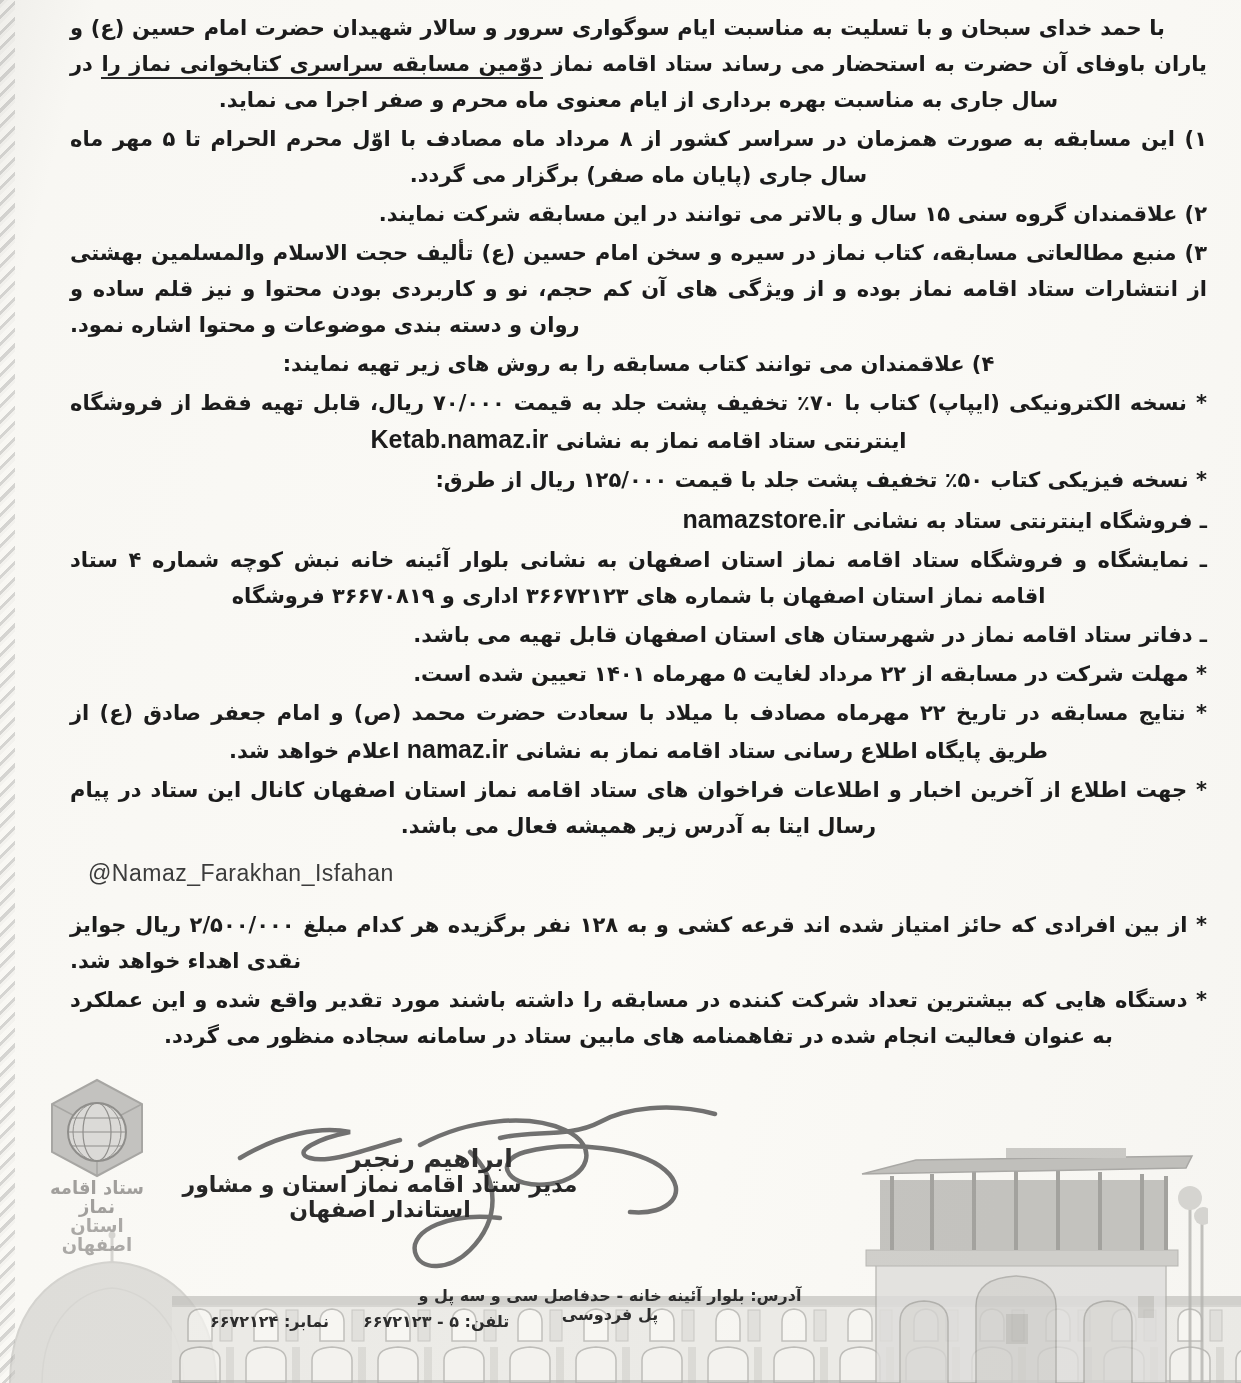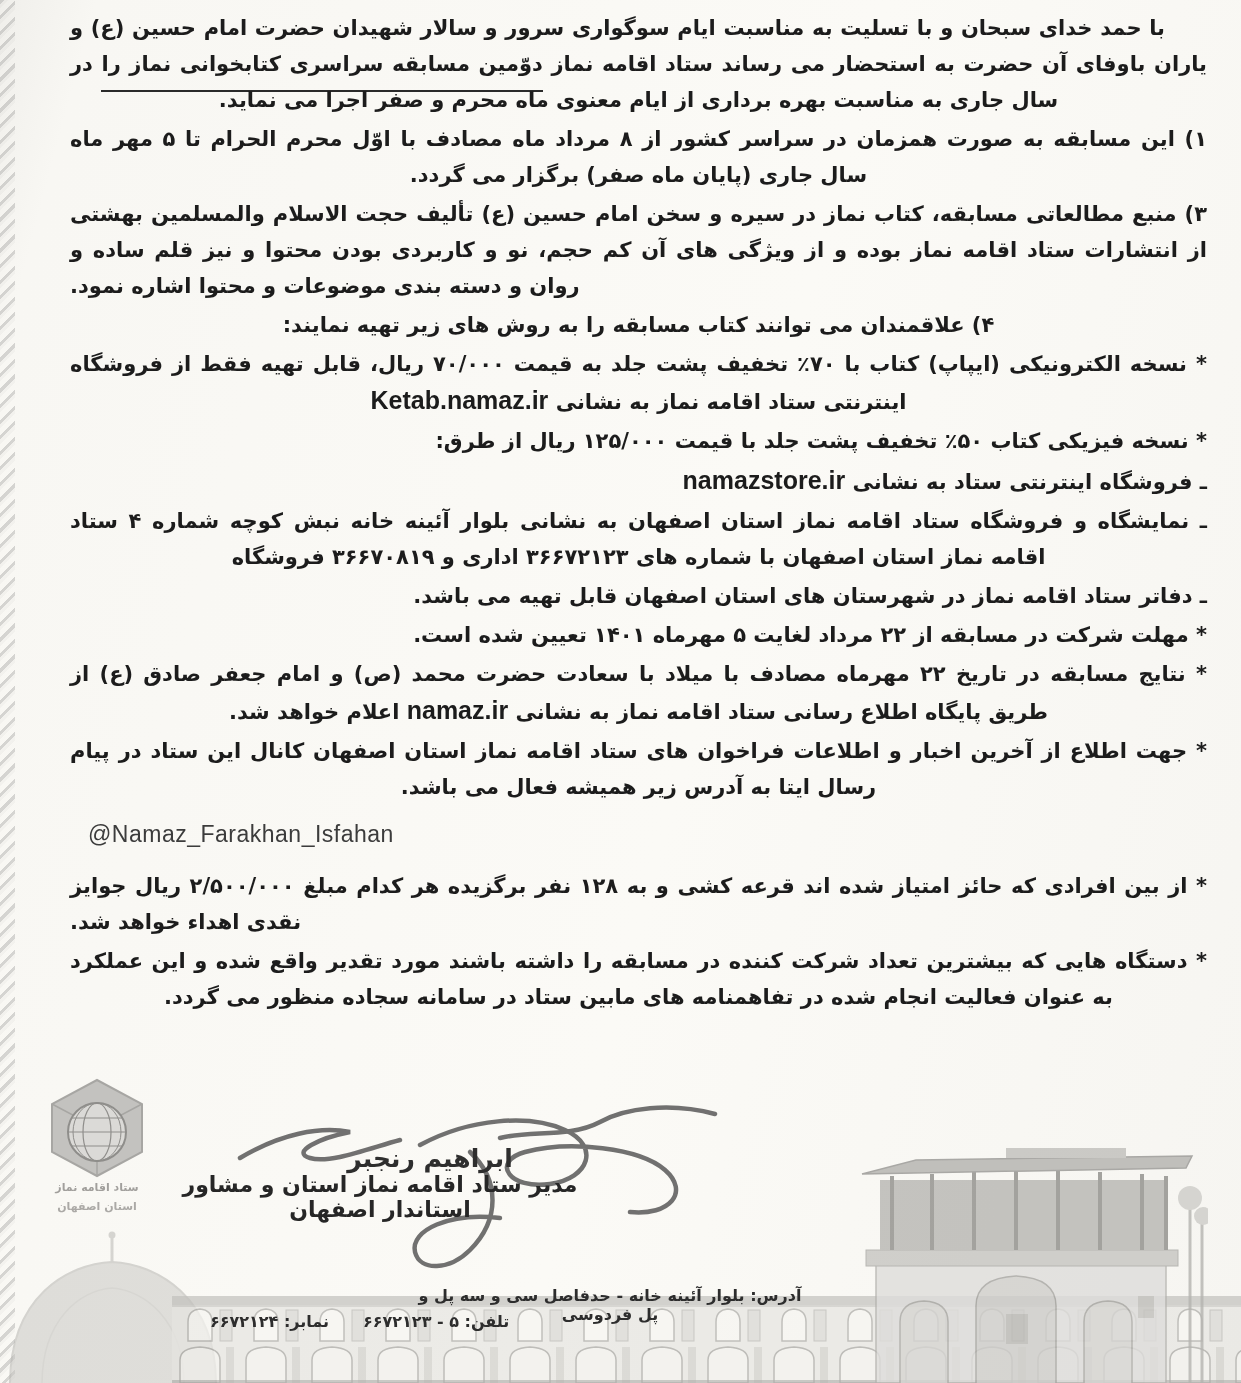--- a/index.html
+++ b/index.html
@@ -23,35 +23,35 @@
   .p{
     direction:rtl;text-align:justify;
     font-weight:700;font-size:21px;line-height:36px;color:#1c1c1c;
     margin:0 0 3px 0;
   }
   .jc{text-align-last:center;}
   .jl{text-align-last:left;}
   .r{text-align:right;}
   .c{text-align:center;}
   .indent{text-indent:42px;}
-  .u{border-bottom:2px solid #2a2a2a;padding-bottom:14px;}
+  .u{border-bottom:2px solid #2a2a2a;padding-bottom:1px;}
   .url{font-family:"Liberation Sans",sans-serif;font-size:25px;font-weight:700;margin-top:23px;}
   .handle-line{
     direction:ltr;text-align:left;
     font-family:"Liberation Sans",sans-serif;font-weight:400;
     font-size:23px;color:#3c3c3c;letter-spacing:.5px;
     margin:16px 0 20px 18px;
   }
   .gap-top{margin-top:8px;}
 
   
   .org-logo{position:absolute;left:34px;top:1078px;width:126px;text-align:center;}
   .org-logo svg{display:block;margin:0 auto;}
   .org-logo .logo-text{
-    direction:rtl;font-weight:700;font-size:11px;line-height:19px;color:#a19f9c;
+    direction:rtl;font-weight:700;font-size:18px;line-height:19px;color:#a19f9c;
   }
   .org-logo .logo-text .l2{color:#aba9a6;}
 
   
   .sig-zone{position:absolute;left:150px;top:1100px;width:600px;height:190px;}
   .sig-scribble{position:absolute;left:20px;top:0;}
   .sig-name{
     position:absolute;left:150px;top:44px;width:260px;text-align:center;
     direction:rtl;font-weight:700;font-size:25px;color:#2e2e2e;
   }
@@ -141,20 +141,21 @@
       <circle cx="334" cy="52" r="12"></circle>
         <circle cx="347" cy="70" r="9"></circle>
     </g>
   </svg>
 
   <div class="text-block">
 
     <div class="p jc indent"><span>با حمد خدای سبحان و با تسلیت به مناسبت ایام سوگواری سرور و سالار شهیدان حضرت امام حسین (ع) و یاران باوفای آن حضرت به استحضار می رساند ستاد اقامه نماز </span><span class="u">دوّمین مسابقه سراسری کتابخوانی نماز را</span><span> در سال جاری به مناسبت بهره برداری از ایام معنوی ماه محرم و صفر اجرا می نماید.</span></div>
 
     <div class="p jc">۱) این مسابقه به صورت همزمان در سراسر کشور از ۸ مرداد ماه مصادف با اوّل محرم الحرام تا ۵ مهر ماه سال جاری (پایان ماه صفر) برگزار می گردد.</div>
+    <div class="p r">۲) علاقمندان گروه سنی ۱۵ سال و بالاتر می توانند در این مسابقه شرکت نمایند.</div>
     <div class="p jl">۳) منبع مطالعاتی مسابقه، کتاب نماز در سیره و سخن امام حسین (ع) تألیف حجت الاسلام والمسلمین بهشتی از انتشارات ستاد اقامه نماز بوده و از ویژگی های آن کم حجم، نو و کاربردی بودن محتوا و نیز قلم ساده و روان و دسته بندی موضوعات و محتوا اشاره نمود.</div>
     <div class="p c">۴) علاقمندان می توانند کتاب مسابقه را به روش های زیر تهیه نمایند:</div>
 
     <div class="p jc"><span>* نسخه الکترونیکی (ایپاپ) کتاب با ۷۰٪ تخفیف پشت جلد به قیمت ۷۰/۰۰۰ ریال، قابل تهیه فقط از فروشگاه اینترنتی ستاد اقامه نماز به نشانی </span><span class="url">Ketab.namaz.ir</span></div>
 
     <div class="p r">* نسخه فیزیکی کتاب ۵۰٪ تخفیف پشت جلد با قیمت ۱۲۵/۰۰۰ ریال از طرق:</div>
 
     <div class="p r"><span>ـ فروشگاه اینترنتی ستاد به نشانی </span><span class="url">namazstore.ir</span></div>
 
     <div class="p jc">ـ نمایشگاه و فروشگاه ستاد اقامه نماز استان اصفهان به نشانی بلوار آئینه خانه نبش کوچه شماره ۴ ستاد اقامه نماز استان اصفهان با شماره های ۳۶۶۷۲۱۲۳ اداری و ۳۶۶۷۰۸۱۹ فروشگاه</div>

